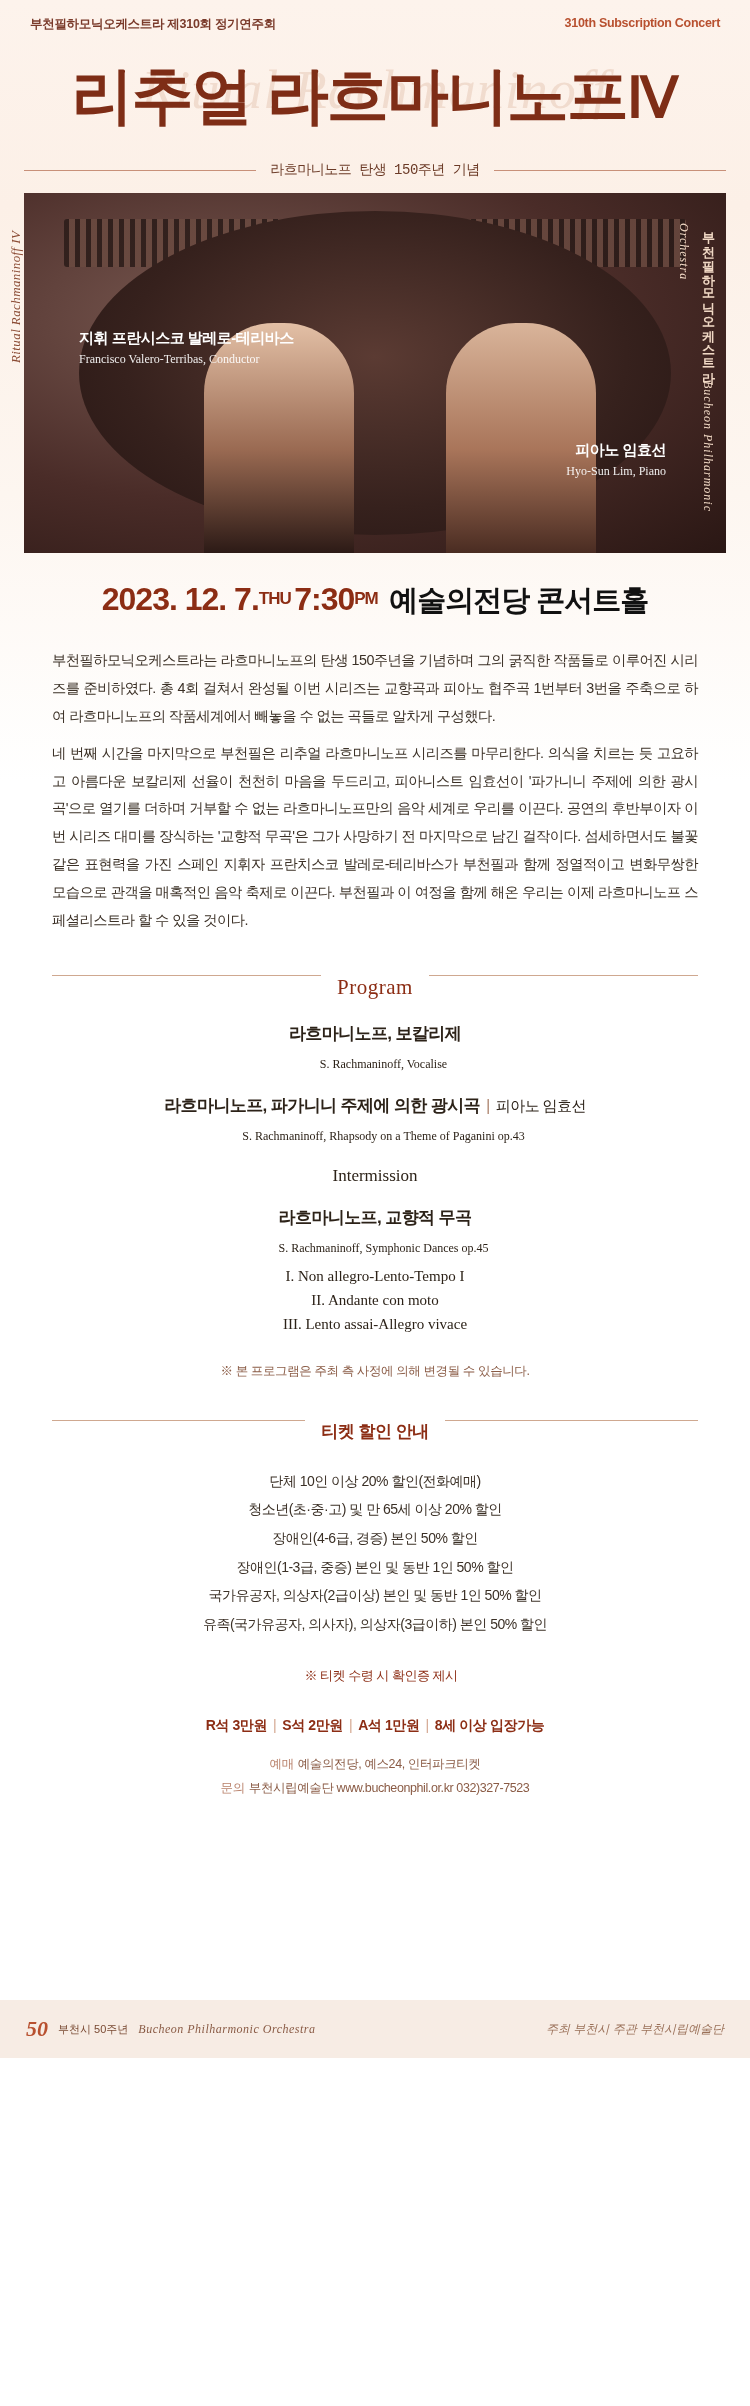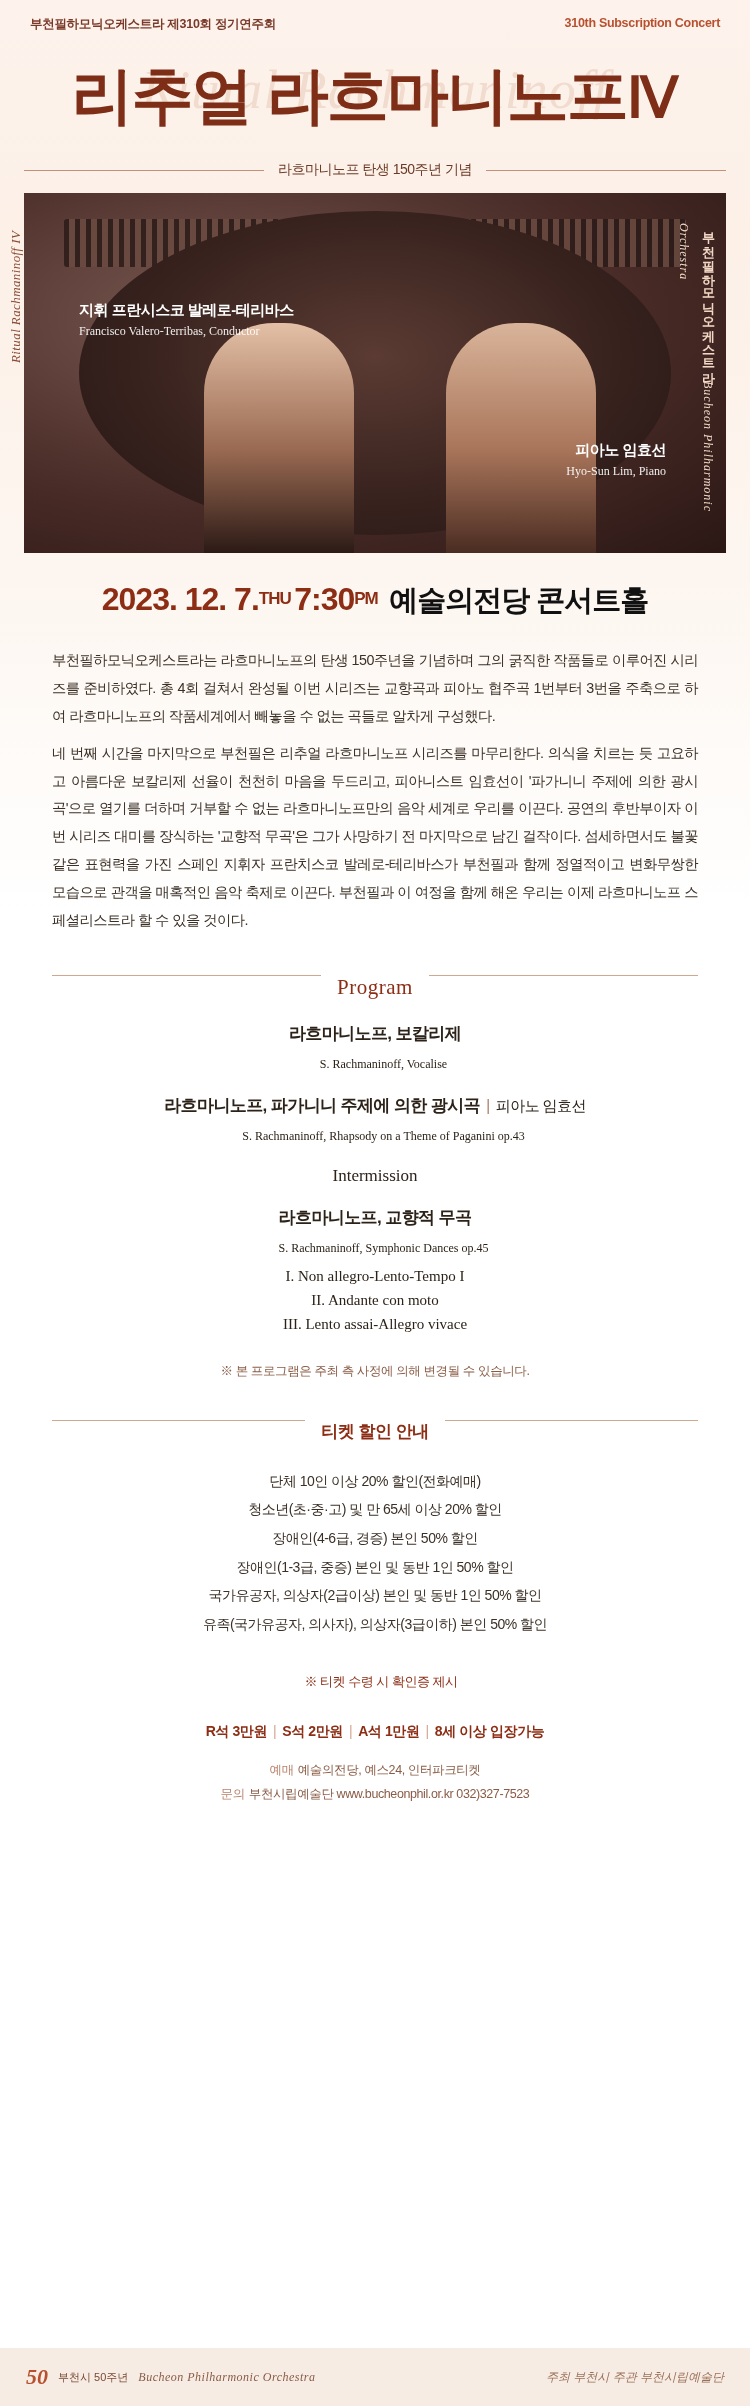--- a/index.html
+++ b/index.html
@@ -3,21 +3,21 @@
 <meta charset="utf-8">
 <style>
   * { box-sizing: border-box; margin: 0; padding: 0; }
   body {
     width: 750px;
     font-family: "Liberation Serif", serif;
     background: #ffffff;
   }
   .poster {
     width: 750px;
-    height: 2406px;
+    height: 2058px;
     position: relative;
     background: linear-gradient(180deg,#fdf3ec 0%, #fcf0e7 10%, #fdf6f0 24%, #ffffff 38%, #ffffff 100%);
     overflow: hidden;
   }
 
   
   .topbar {
     display: flex;
     justify-content: space-between;
     align-items: flex-start;
@@ -73,21 +73,21 @@
   }
   .subtitle-line .rule {
     flex: 1 1 auto;
     height: 1px;
     background: #c89079;
   }
   .subtitle-line .txt {
     flex: 0 0 auto;
     font-size: 14px;
     color: #6b3a26;
-    font-family: Liberation Sans, sans-serif;
+    font-family: Liberation Mono, monospace;
     letter-spacing: -0.5px;
   }
 
   
   .photo-area {
     position: relative;
     margin: 14px 24px 0 24px;
     height: 360px;
   }
   .vert-left {
@@ -133,21 +133,21 @@
   .head.conductor { right: 130px; }
   .head.pianist { left: 180px; background: linear-gradient(180deg,#e3c0a6 0%, #9a6a52 55%, #2c1a16 100%); }
   .cap-name {
     position: absolute;
     color: #fff;
     font-family: "Liberation Sans", sans-serif;
     text-align: right;
   }
   .cap-name .kr { font-size: 15px; font-weight: bold; letter-spacing: -0.5px; }
   .cap-name .en { font-size: 12px; font-family: "Liberation Serif", serif; margin-top: 4px; opacity: .92; }
-  .cap-conductor { left: 55px; top: 108px; text-align: left; }
+  .cap-conductor { left: 55px; top: 136px; text-align: left; }
   .cap-piano { right: 60px; top: 248px; }
   .vert-right {
     position: absolute;
     right: 6px; top: 30px;
     writing-mode: vertical-rl;
     color: #f0d8c4;
     font-size: 12px;
     line-height: 1.9;
     letter-spacing: 1px;
   }
@@ -225,21 +225,21 @@
   .discount {
     margin-top: 24px;
     text-align: center;
     font-family: "Liberation Sans", sans-serif;
     font-size: 14px;
     line-height: 2.05;
     color: #3b3026;
     letter-spacing: -0.5px;
   }
   .discount .confirm {
-    margin-top: 30px;
+    margin-top: 24px;
     color: #8c2d14;
     font-size: 13px;
     padding-left: 12px;
   }
   .seat-line {
     margin-top: 28px;
     text-align: center;
     color: #8c2d14;
     font-family: "Liberation Sans", sans-serif;
     font-size: 14px;

